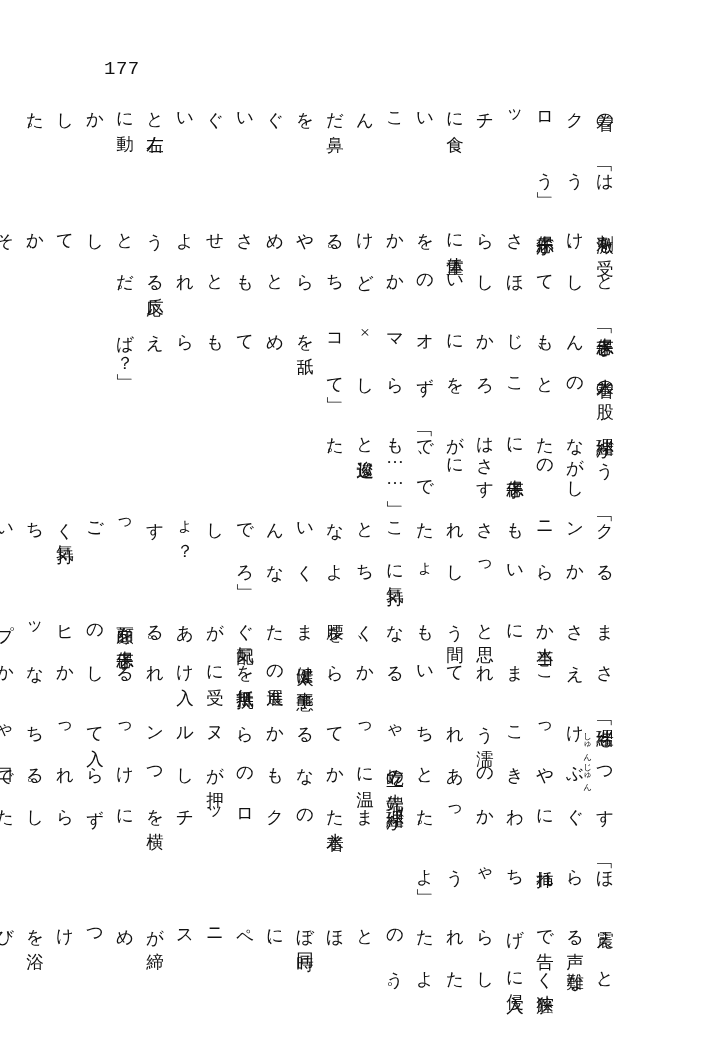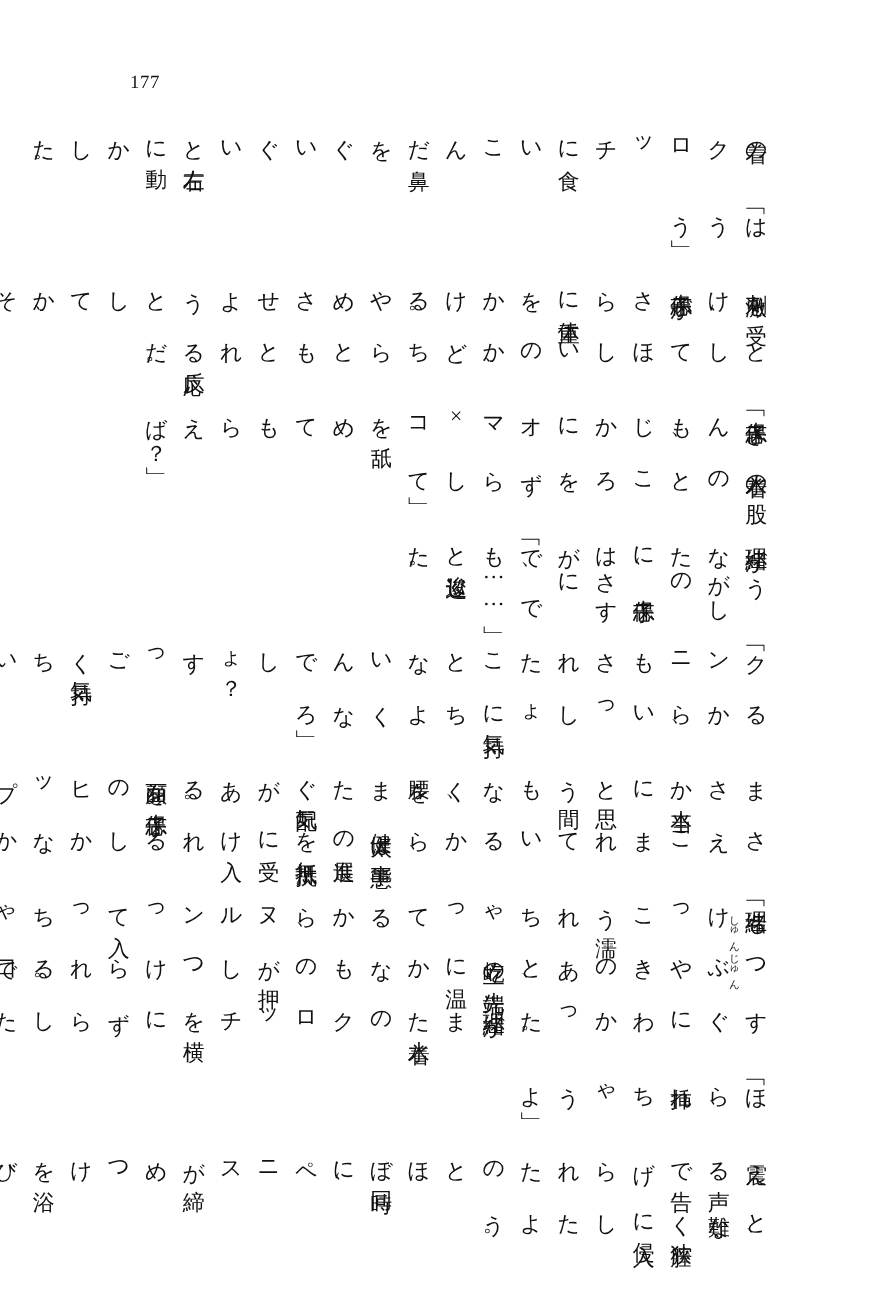--- a/index.html
+++ b/index.html
@@ -17,23 +17,23 @@
   .page {
     position: relative;
     width: 704px;
     height: 1050px;
     box-sizing: border-box;
   }
   .page-number {
     position: absolute;
     top: 58px;
     left: 104px;
-    font-size: 15px;
+    font-size: 19px;
     letter-spacing: 0.5px;
-    font-family: Liberation Serif, serif;
+    font-family: Liberation Mono, monospace;
     color: #111111;
   }
   .text-body {
     position: absolute;
     top: 100px;
     right: 84px;
     height: 900px;
     width: 560px;
     display: flex;
     flex-direction: row;

